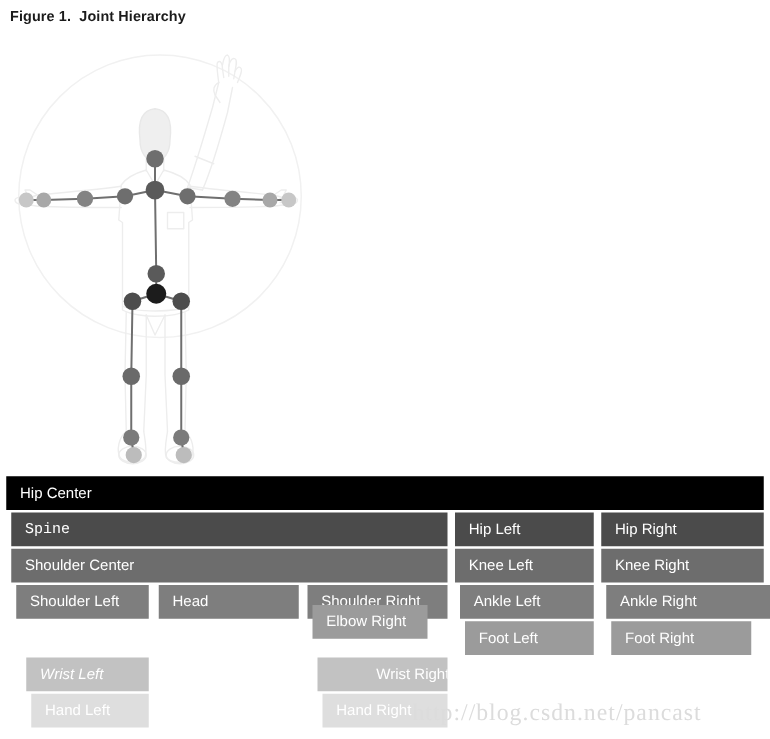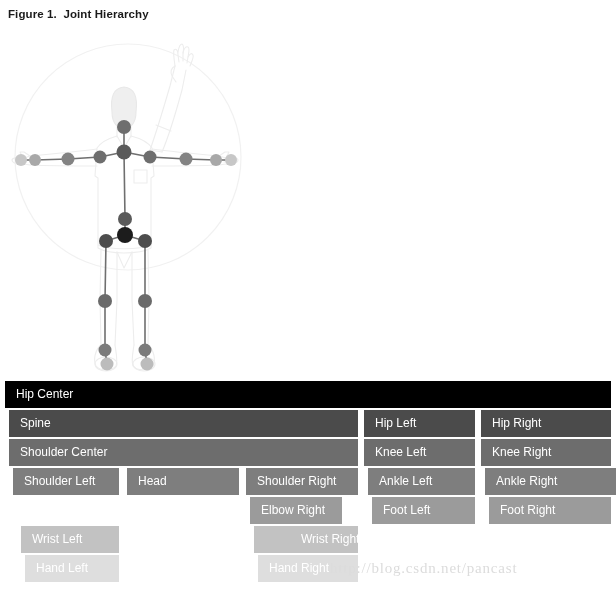--- a/index.html
+++ b/index.html
@@ -41,21 +41,21 @@
   .hbox.lvl2{background:#6d6d6d;}
   .hbox.lvl3{background:#7e7e7e;}
   .hbox.lvl4{background:#9b9b9b;}
   .hbox.lvl5{background:#c2c2c2;}
   .hbox.lvl6{background:#dedede;}
 
   
   .watermark{
     position:absolute;left:330px;top:560px;
     font-family:"Liberation Serif", serif;
-    font-size:15px;color:#dcdcdc;
+    font-size:19px;color:#dcdcdc;
     letter-spacing:0.8px;white-space:nowrap;
     pointer-events:none;
   }
 </style>
 </head>
 <body>
 
 <div id="page">
 
   <div class="fig-title">Figure 1.  Joint Hierarchy</div>
@@ -155,35 +155,35 @@
         <circle cx="105" cy="350" r="6.5" fill="#7b7b7b"></circle>
         <circle cx="145" cy="350" r="6.5" fill="#7b7b7b"></circle>
         <circle cx="107" cy="364" r="6.5" fill="#bcbcbc"></circle>
         <circle cx="147" cy="364" r="6.5" fill="#bcbcbc"></circle>
       </g>
     </svg>
   </div>
 
   <div class="hierarchy" id="hierarchy">
       <div class="hbox lvl0" style="left: 5px; top: 0px; width: 606px;"><span>Hip Center</span></div>
-      <div class="hbox lvl1" style="left: 9px; top: 29px; width: 349px;"><span>Spine</span></div>
+      <div class="hbox lvl1" style="left: 9px; top: 29px; width: 349px; font-family: Liberation Mono, monospace;"><span>Spine</span></div>
       <div class="hbox lvl1" style="left: 364px; top: 29px; width: 111px;"><span>Hip Left</span></div>
       <div class="hbox lvl1" style="left: 481px; top: 29px; width: 130px;"><span>Hip Right</span></div>
       <div class="hbox lvl2" style="left: 9px; top: 58px; width: 349px;"><span>Shoulder Center</span></div>
       <div class="hbox lvl2" style="left: 364px; top: 58px; width: 111px;"><span>Knee Left</span></div>
       <div class="hbox lvl2" style="left: 481px; top: 58px; width: 130px; padding-left: 11px;"><span>Knee Right</span></div>
       <div class="hbox lvl3" style="left: 13px; top: 87px; width: 106px;"><span>Shoulder Left</span></div>
       <div class="hbox lvl3" style="left: 127px; top: 87px; width: 112px;"><span>Head</span></div>
       <div class="hbox lvl3" style="left: 246px; top: 87px; width: 112px;"><span>Shoulder Right</span></div>
       <div class="hbox lvl3" style="left: 368px; top: 87px; width: 107px;"><span>Ankle Left</span></div>
       <div class="hbox lvl3" style="left: 485px; top: 87px; width: 136px;"><span>Ankle Right</span></div>
-      <div class="hbox lvl4" style="left: 250px; top: 116px; width: 92px;"><span>Elbow Right</span></div>
+      <div class="hbox lvl4" style="left: 250px; top: 103px; width: 92px;"><span>Elbow Right</span></div>
       <div class="hbox lvl4" style="left: 372px; top: 116px; width: 103px;"><span>Foot Left</span></div>
-      <div class="hbox lvl4" style="left: 489px; top: 116px; width: 122px;"><span>Foot Right</span></div>
-      <div class="hbox lvl5" style="left: 21px; top: 145px; width: 98px;"><span>Wrist Left</span></div>
+      <div class="hbox lvl4" style="left: 489px; top: 116px; width: 112px;"><span>Foot Right</span></div>
+      <div class="hbox lvl5" style="left: 21px; top: 145px; width: 98px; font-style: italic;"><span>Wrist Left</span></div>
       <div class="hbox lvl5" style="left: 254px; top: 145px; width: 104px; padding-left: 47px;"><span>Wrist Right</span></div>
       <div class="hbox lvl6" style="left: 25px; top: 174px; width: 94px;"><span>Hand Left</span></div>
       <div class="hbox lvl6" style="left: 258px; top: 174px; width: 100px;"><span>Hand Right</span></div>
     </div>
 
   <div class="watermark">http://blog.csdn.net/pancast</div>
 
 </div>
 
 </body></html>

